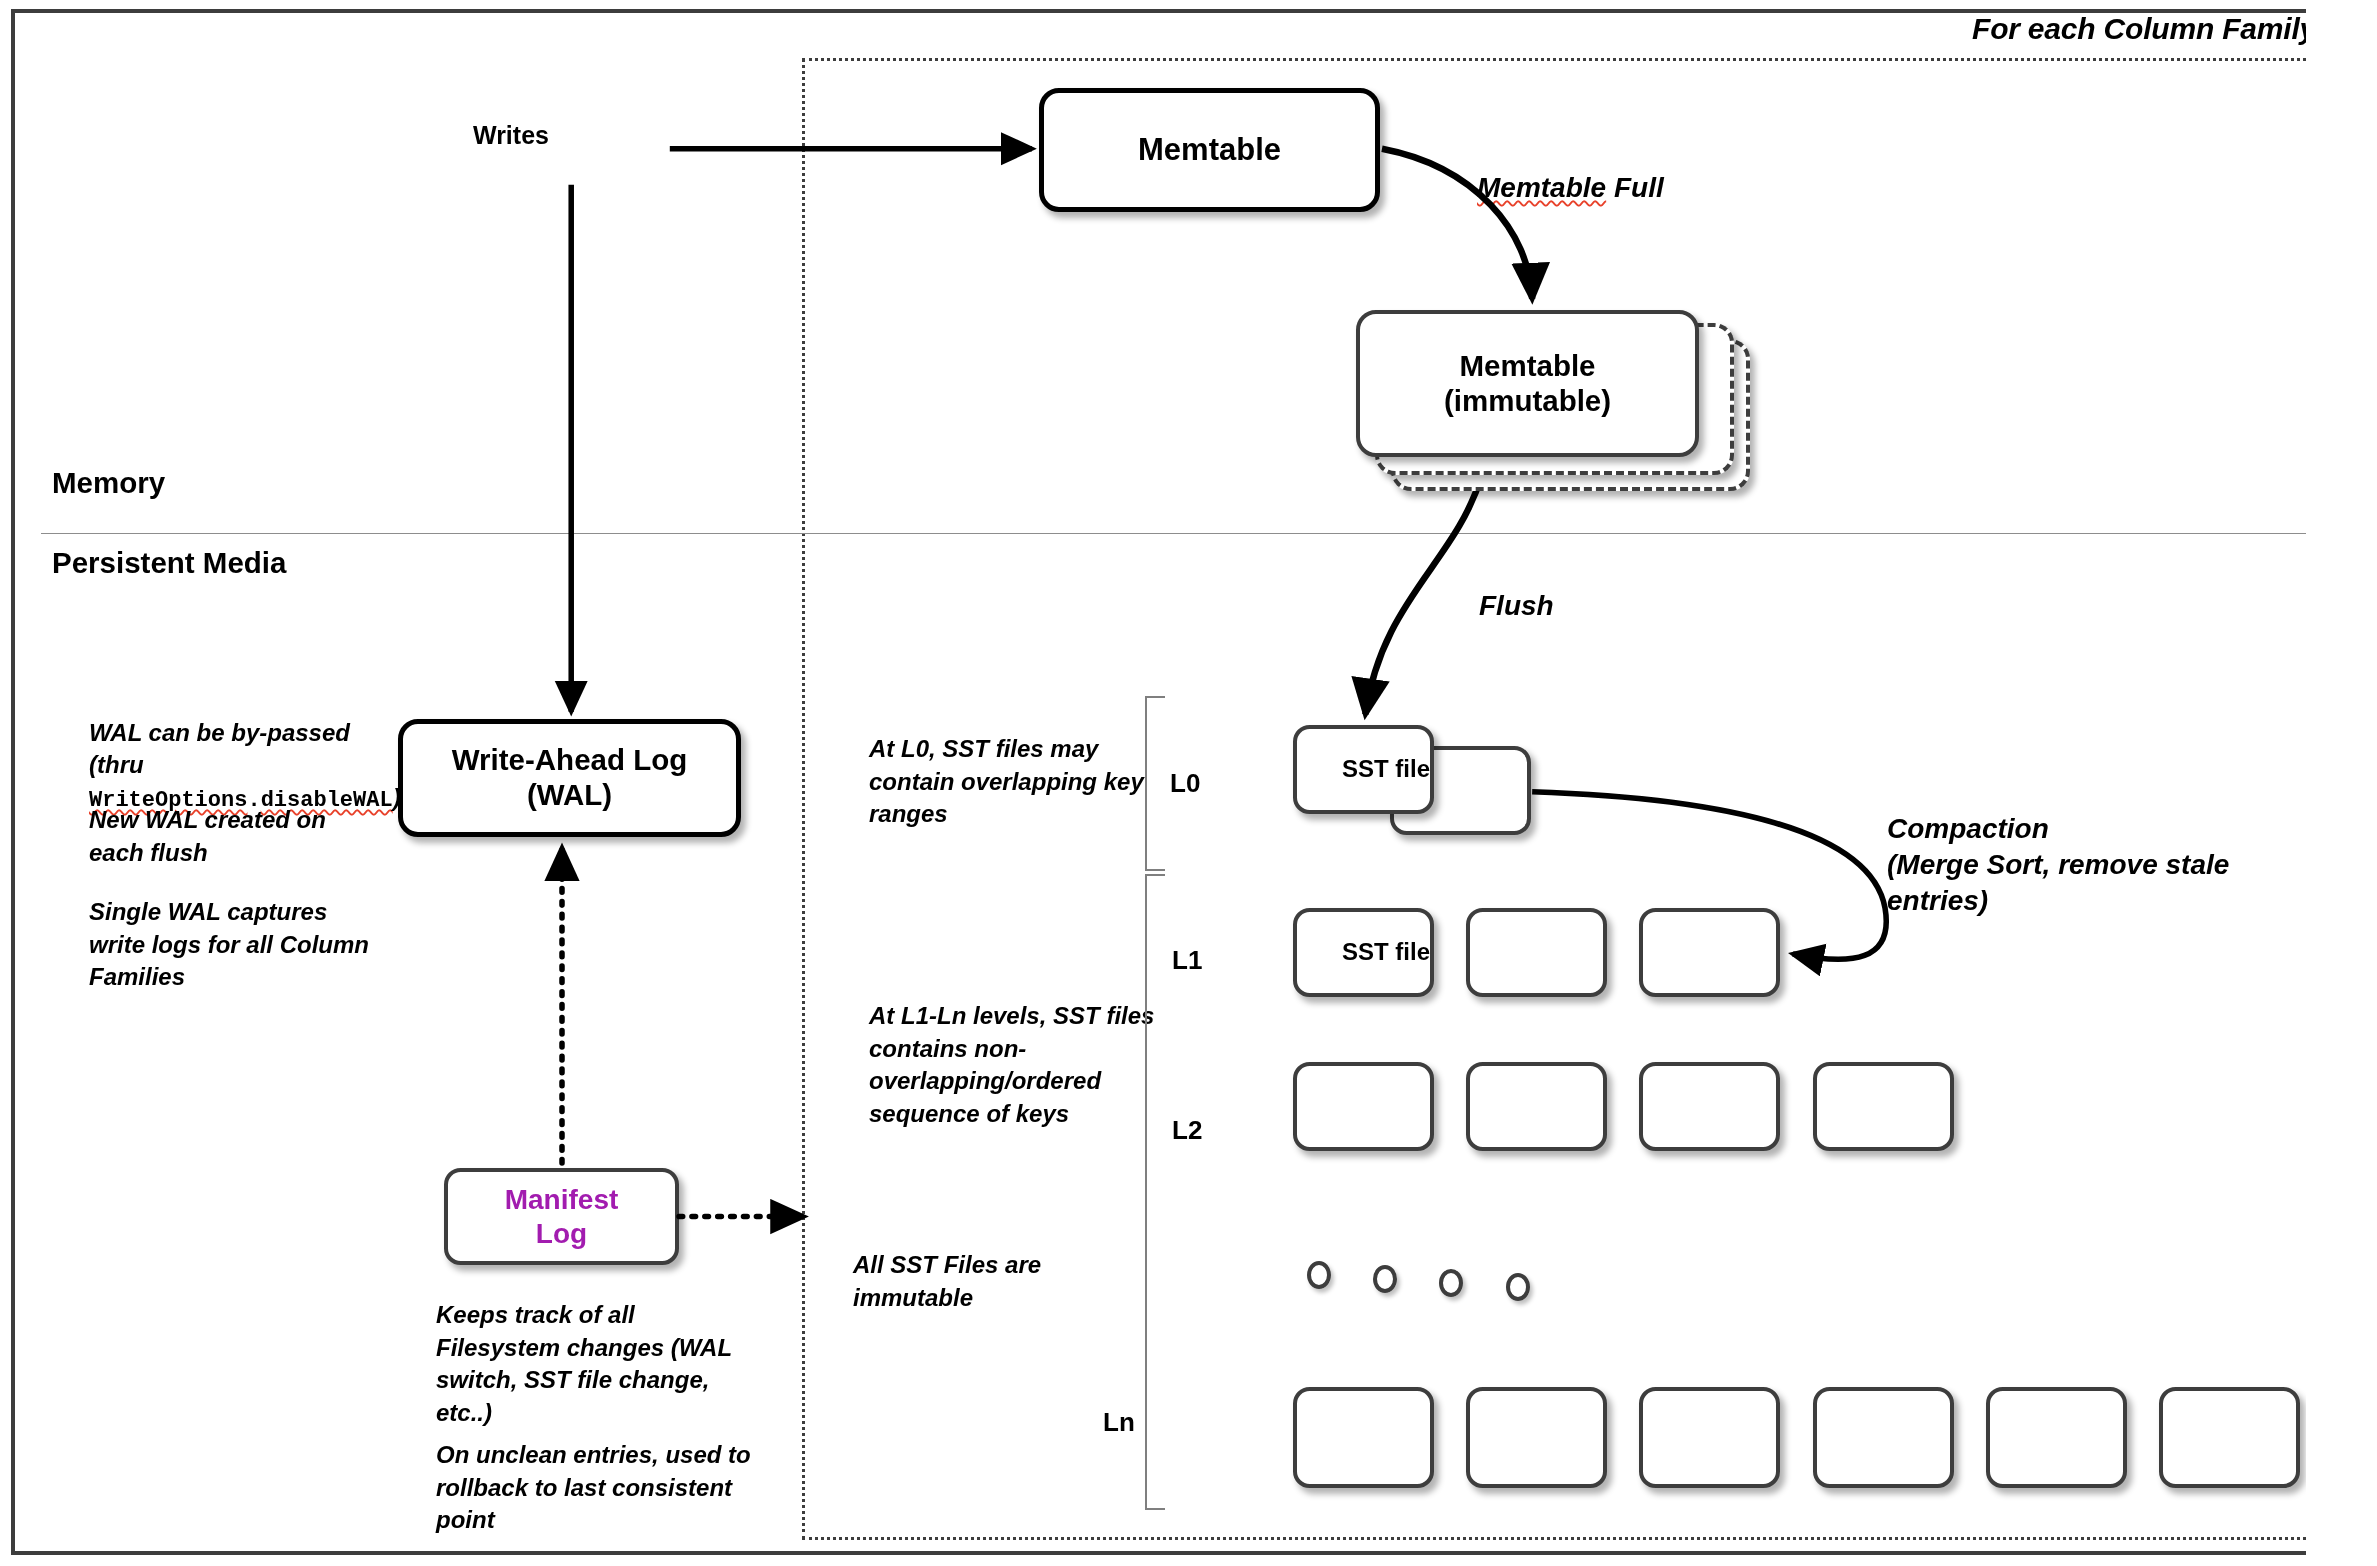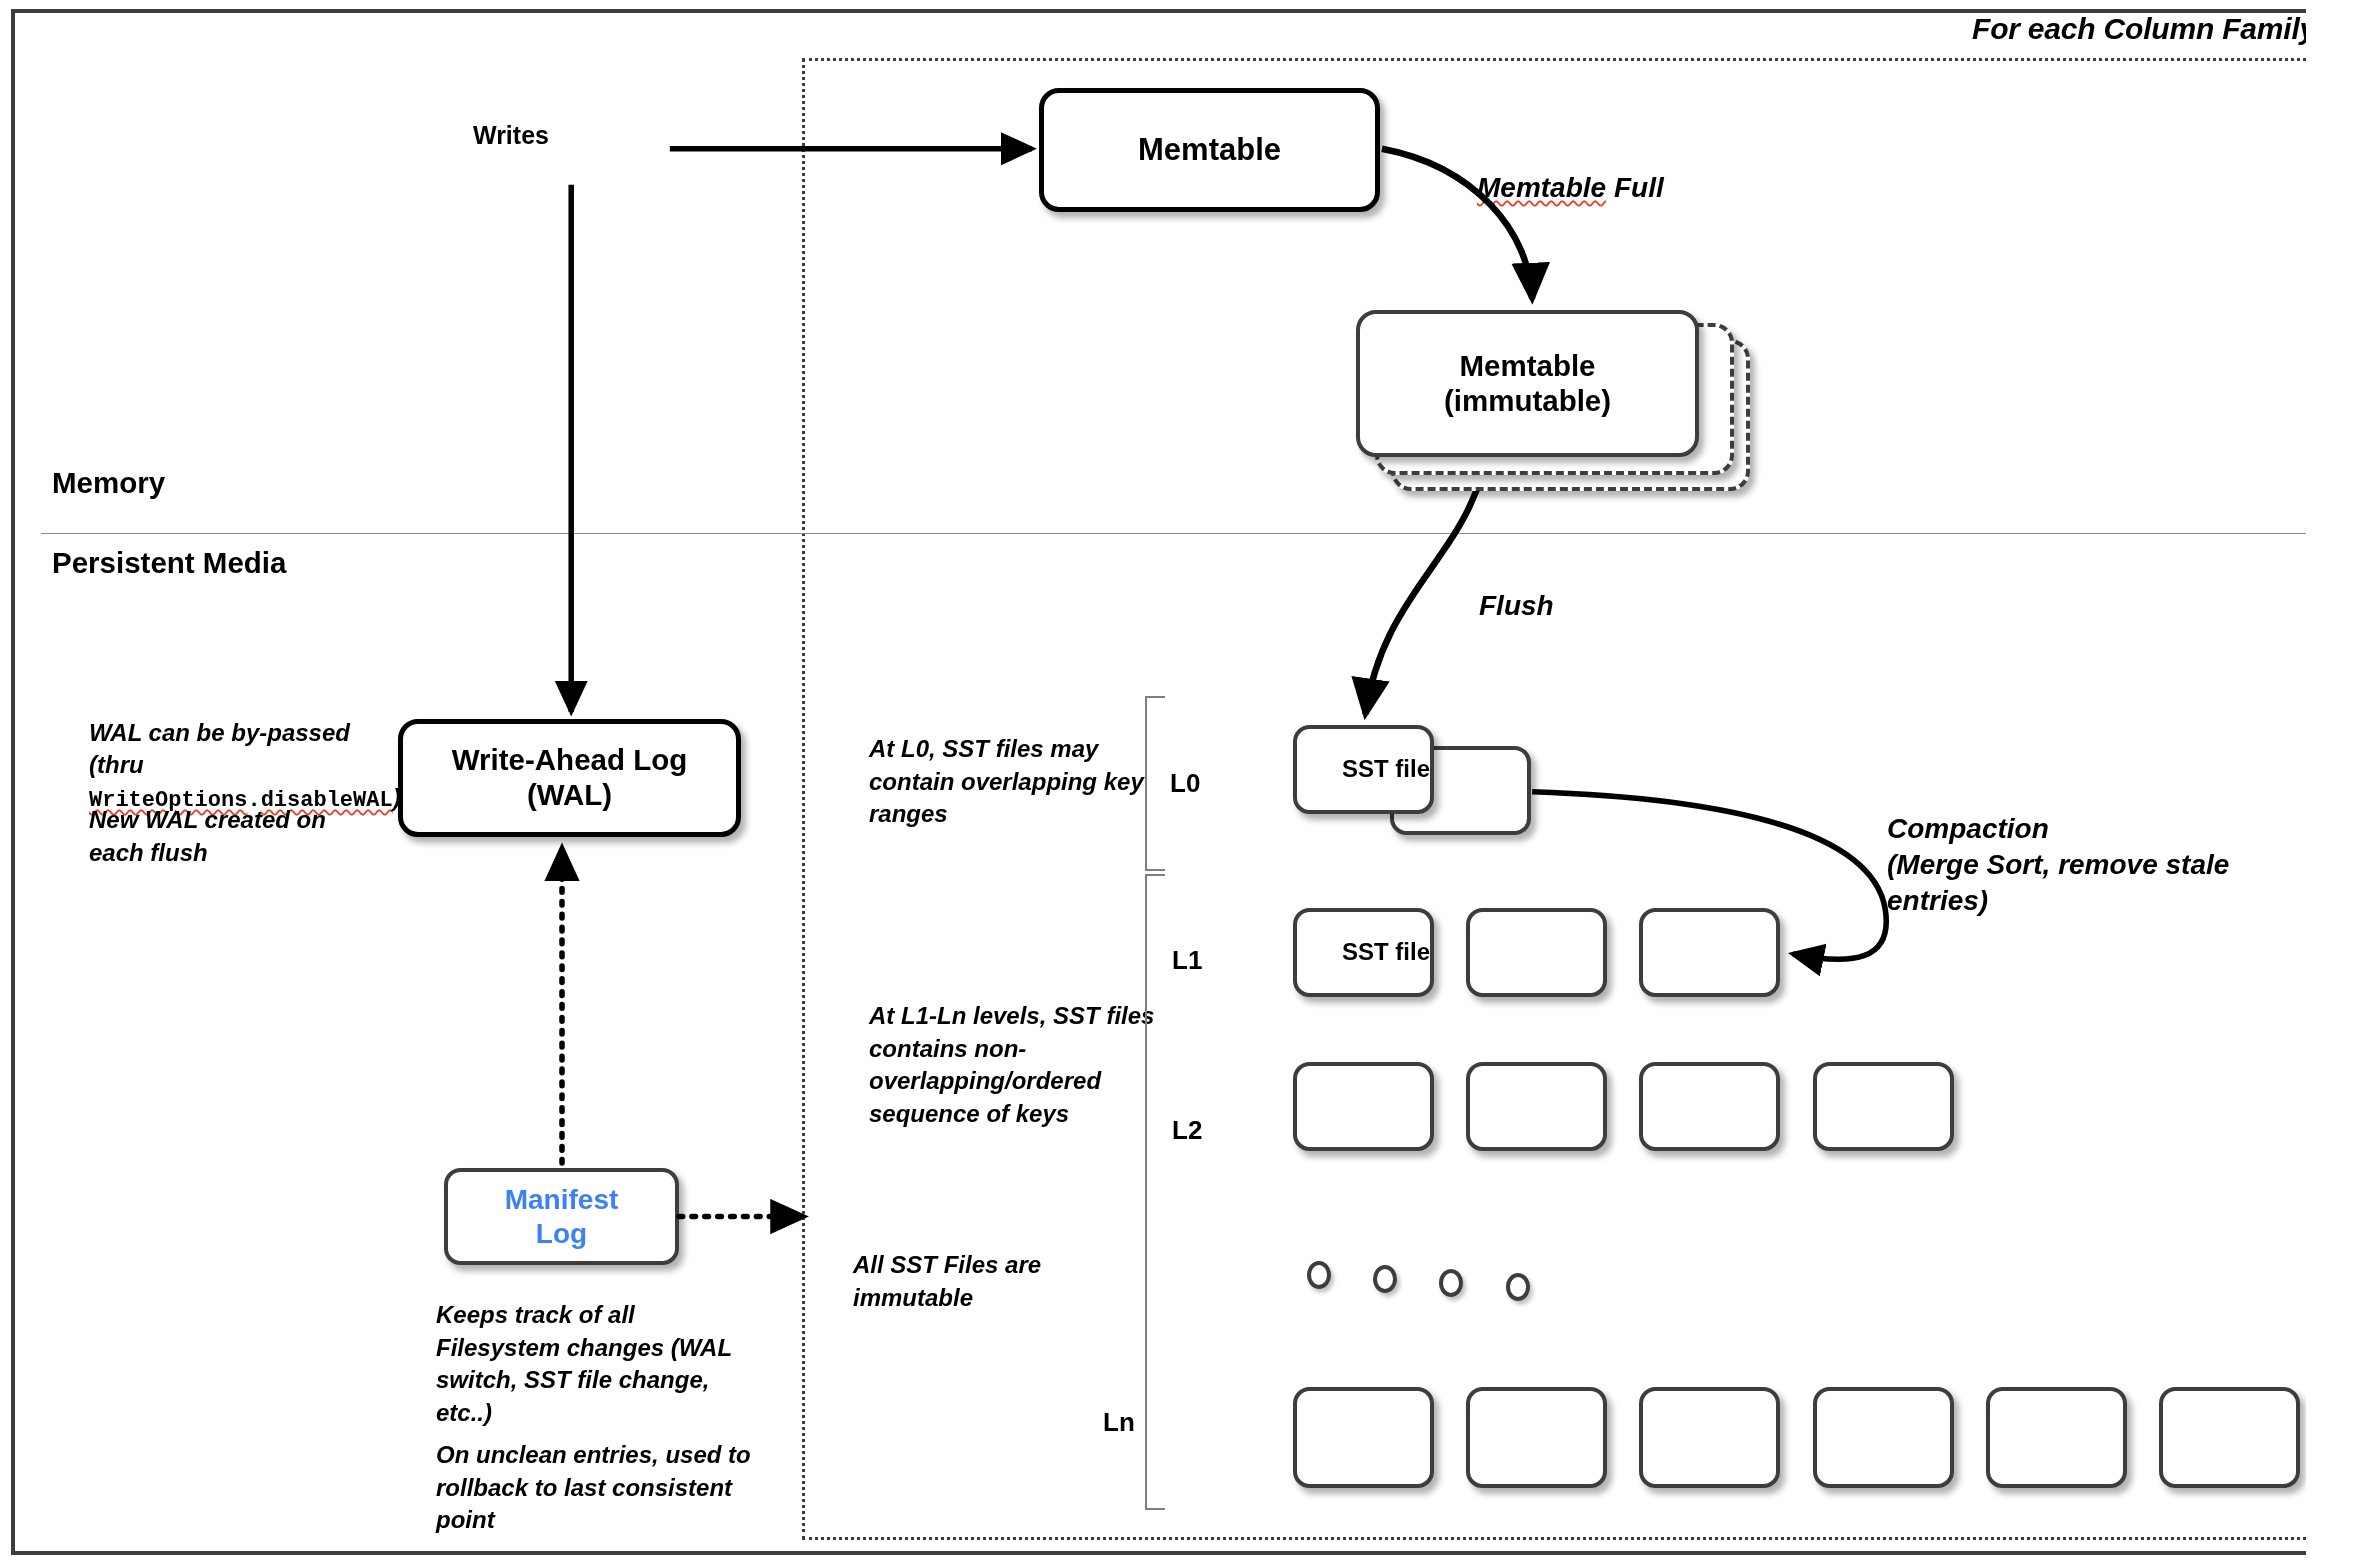--- a/index.html
+++ b/index.html
@@ -203,27 +203,30 @@
   </div>
 
   <div class="edge-label" style="left:1479px; top:588px;">Flush</div>
 
   <div class="note" style="left:89px; top:684px; width:304px;">
     <span>WAL can be by-passed
 (thru </span><span class="mono sp">WriteOptions</span><span class="mono">.</span><span class="mono sp">disableWAL</span><span>)</span>
   </div>
   <div class="note" style="left:89px; top:804px; width:304px;">New WAL created on
 each flush</div>
+  <div class="note" style="left:89px; top:896px; width:304px;">Single WAL captures
+write logs for all Column
+Families</div>
 
   <div class="node black-border" style="left:398px; top:719px; width:343px; height:118px; font-size:29.5px;">
     <span style="white-space:pre-line;">Write-Ahead Log
 (WAL)</span>
   </div>
 
-  <div class="node" style="left:444px; top:1168px; width:235px; height:97px; font-size:28px; color:#3b82f6; border-radius:16.6px;">
+  <div class="node" style="left:444px; top:1168px; width:235px; height:97px; font-size:28px; color:#a21caf; border-radius:16.6px;">
     <span style="white-space:pre-line;">Manifest
 Log</span>
   </div>
 
   <div class="note" style="left:436px; top:1299px; width:332px;">Keeps track of all
 Filesystem changes (WAL
 switch, SST file change,
 etc..)</div>
   <div class="note" style="left:436px; top:1439px; width:341px;">On unclean entries, used to
 rollback to last consistent

